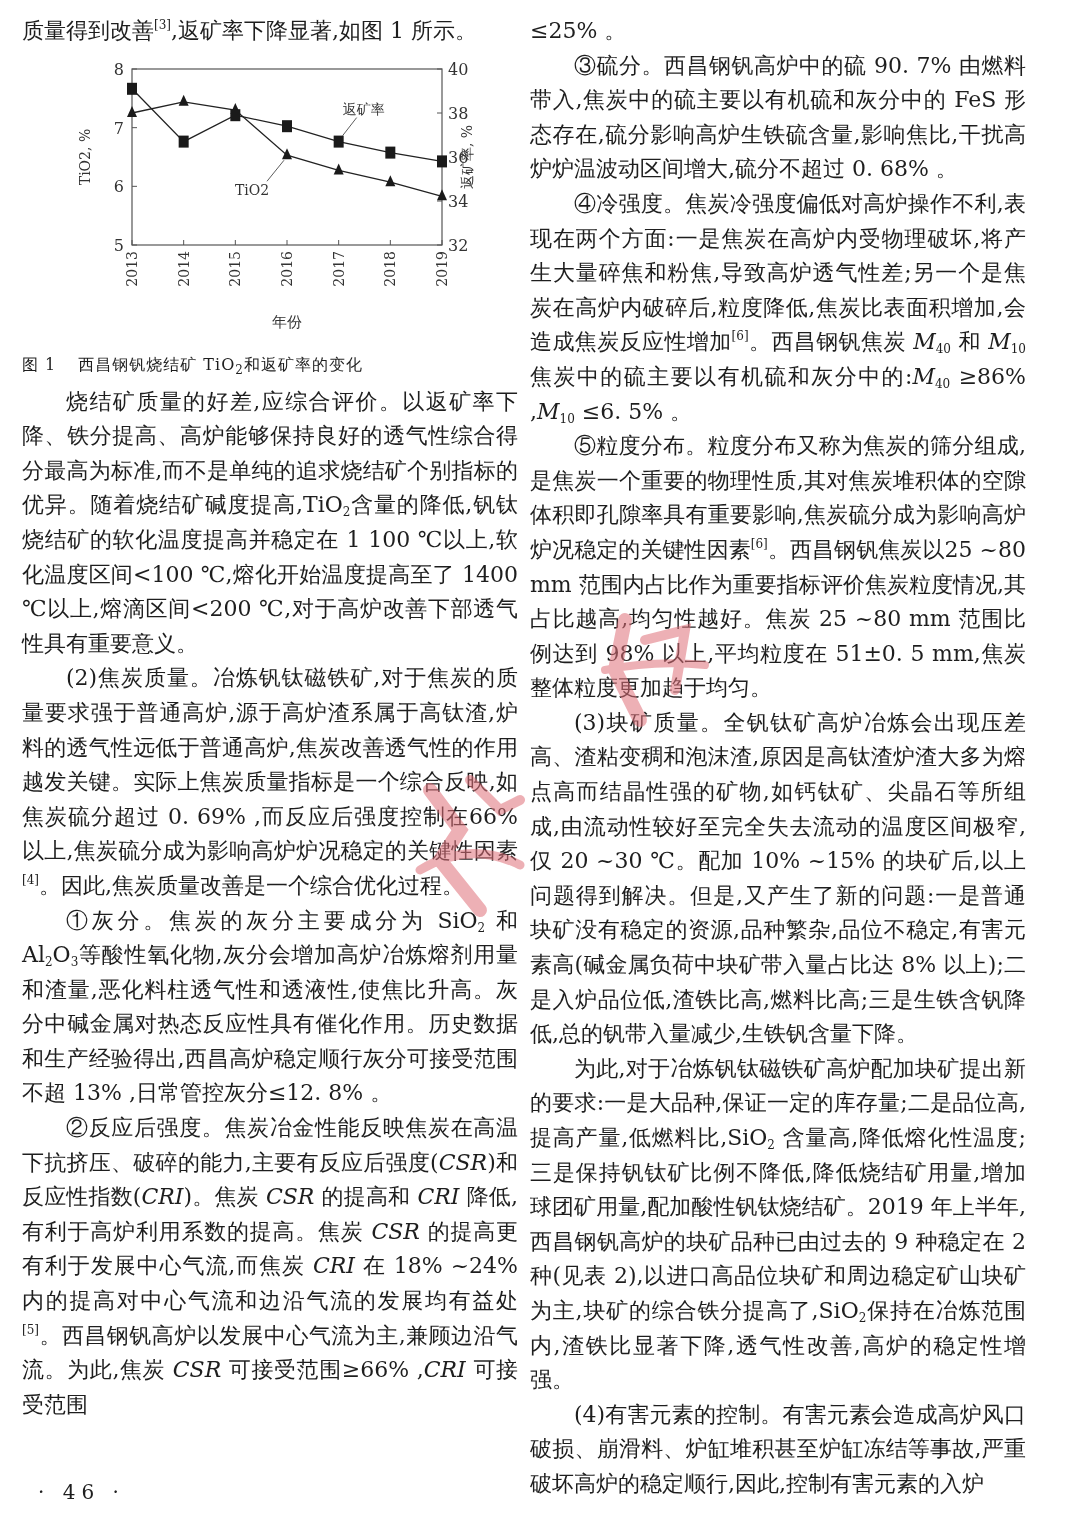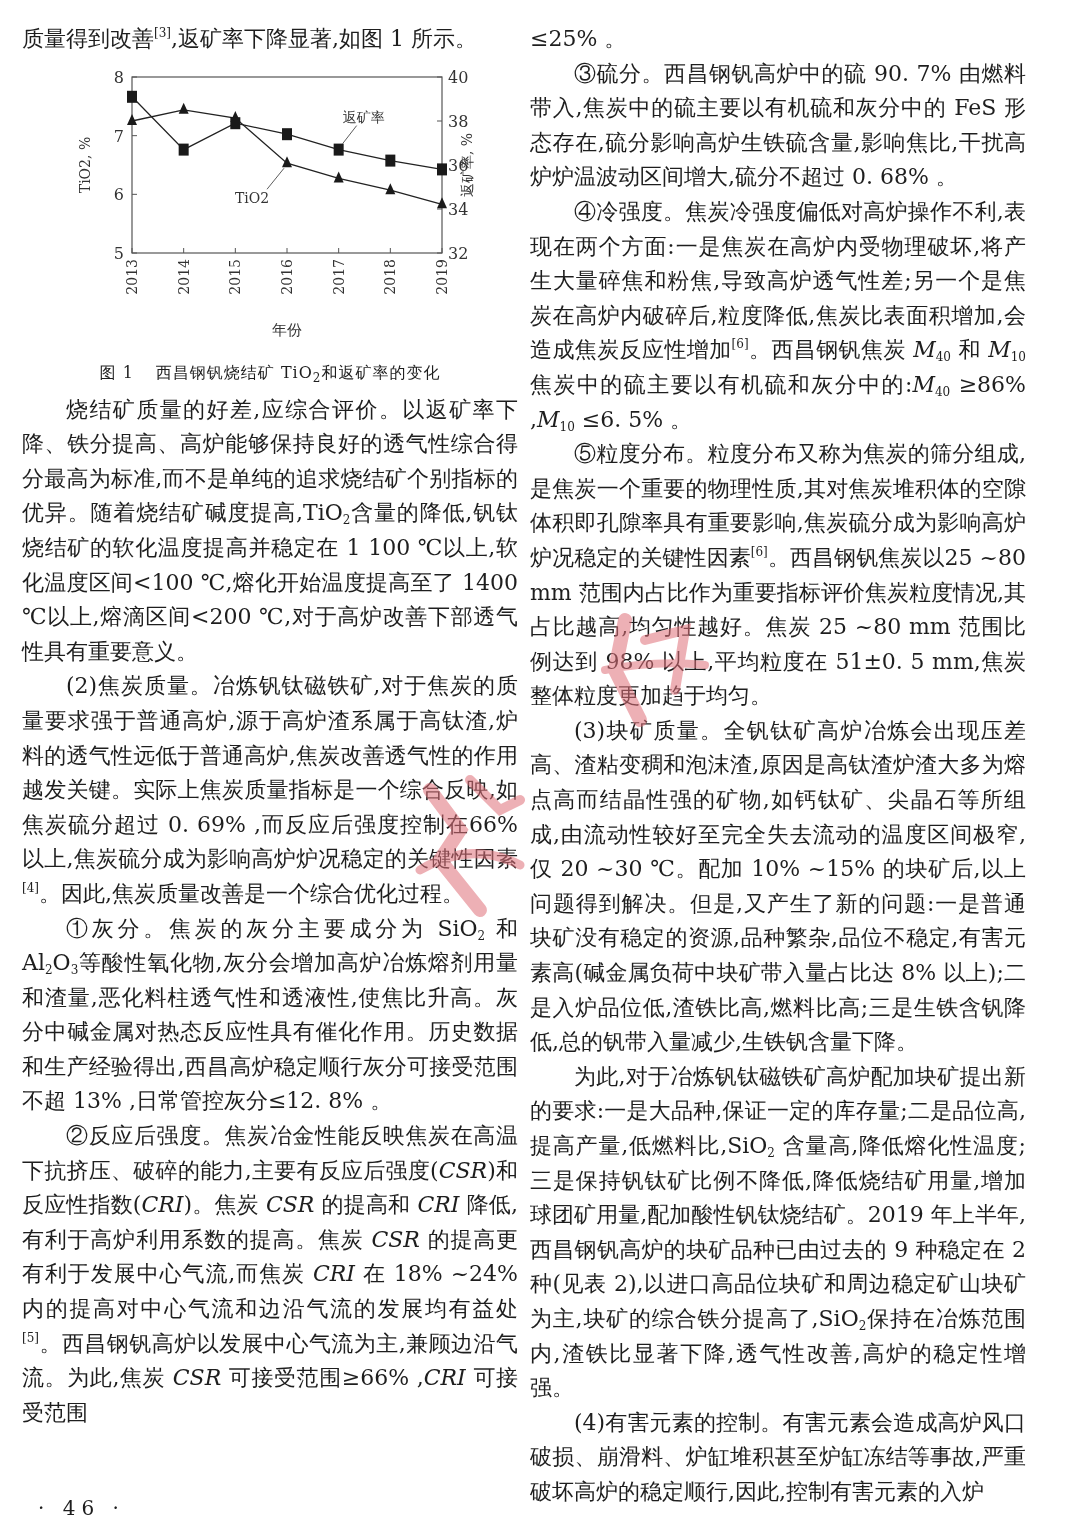--- a/index.html
+++ b/index.html
@@ -2,29 +2,29 @@
 <html><head>
 <meta charset="utf-8">
 <style>
   html, body { margin: 0; padding: 0; background: #ffffff; }
   body { width: 1080px; height: 1522px; position: relative; overflow: hidden;
          font-family: "DejaVu Serif", "Liberation Serif", serif; color: #1e1e1e; }
   .col { position: absolute; top: 14px; font-size: 22px; line-height: 34.6px; text-align: justify; }
   .col.left { left: 22px; width: 496px; }
   .col.right { left: 530px; width: 496px; top: 14px; }
   .p { margin: 0; text-indent: 2em; }
-  .p.noindent { text-indent: 0; margin-top: 8px; }
+  .p.noindent { text-indent: 0; }
   sup { font-size: 12px; vertical-align: 9px; line-height: 0; }
   sub { font-size: 12px; vertical-align: -4px; line-height: 0; }
   i.v { font-style: italic; }
   .figure { position: relative; height: 296px; margin: 6px 0 4px 0; }
   .figure svg { position: absolute; left: 40px; top: 0; }
-  .caption { text-align: center; font-size: 16px; line-height: 20px; margin: 0 0 10px 0; letter-spacing: 1px; }
+  .caption { font-size: 16px; line-height: 20px; margin: 0 0 10px 0; letter-spacing: 1px; }
   .caption .fignum { margin-right: 22px; }
-  .pagenum { position: absolute; left: 38px; top: 1480px; font-size: 20px; letter-spacing: 6px; margin-top: 16px; }
+  .pagenum { position: absolute; left: 38px; top: 1480px; font-size: 20px; letter-spacing: 6px; }
   .stamp { position: absolute; pointer-events: none; opacity: 0.55; }
 </style>
 </head>
 <body>
 
 <div class="col left">
   <p class="p noindent"><span>质量得到改善</span><sup>[3]</sup><span>,返矿率下降显著,如图 1 所示。</span></p>
 
   <div class="figure">
     <svg id="chart" width="420" height="290" viewBox="0 0 420 290">

